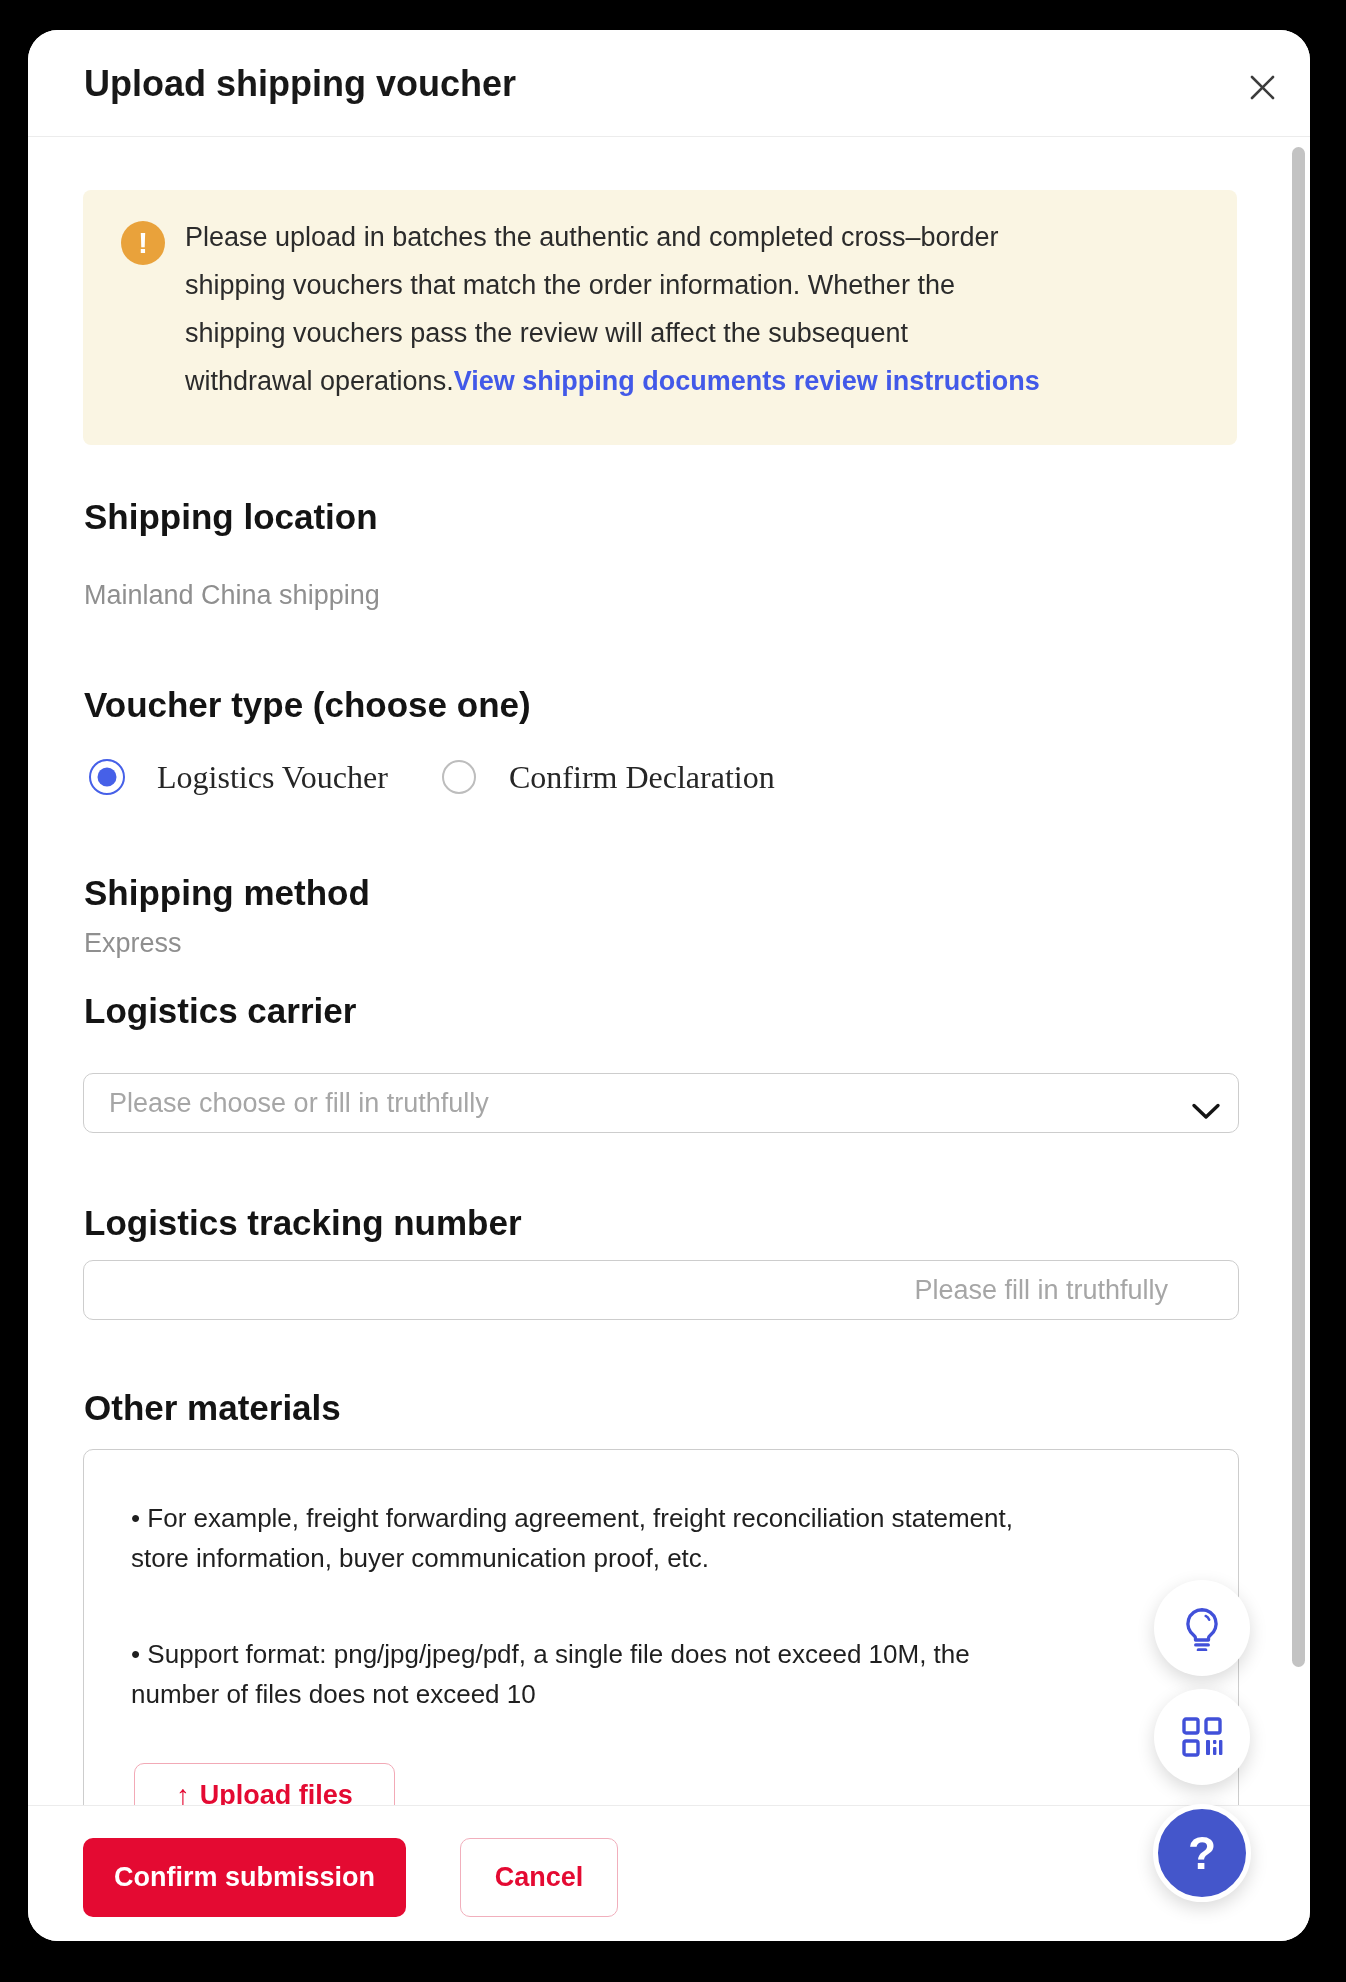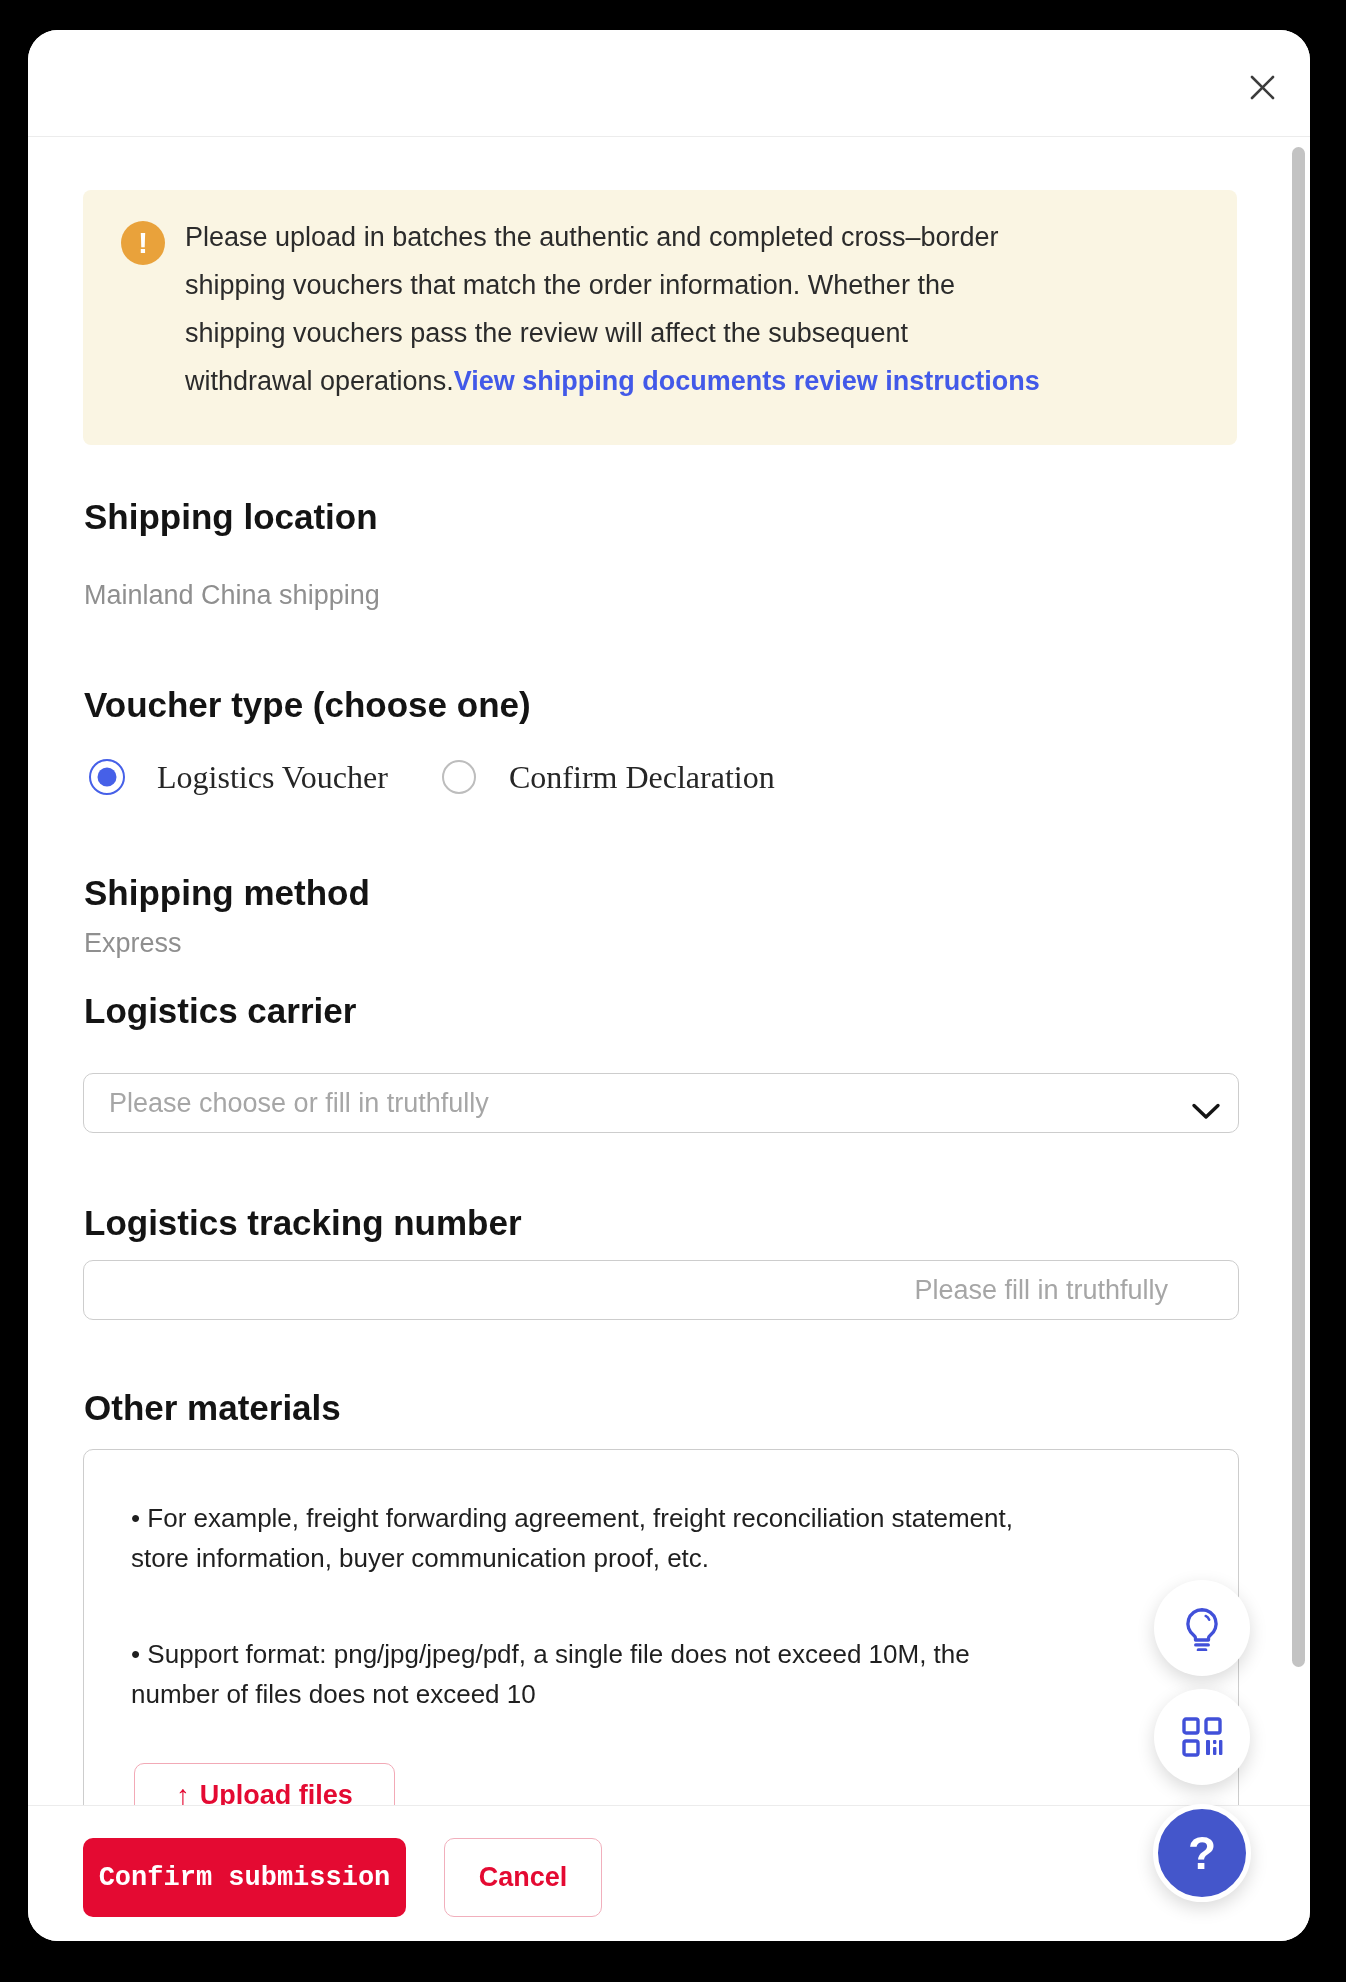--- a/index.html
+++ b/index.html
@@ -61,41 +61,42 @@
   .upload-btn { position:absolute; left:106px; top:1733px; width:261px; height:84px;
                 border:1.5px solid #f2a9b6; border-radius:10px; background:#fff; cursor:pointer;
                 color:#E40A32; font-size:27px; font-weight:600; font-family:inherit;
                 display:flex; justify-content:center; align-items:flex-start; padding-top:16px; gap:10px; }
 
   
   .footer { position:absolute; left:0; top:1775px; width:100%; height:136px; background:#fff;
             border-top:1px solid #ececec; z-index:6; }
   .confirm-btn { position:absolute; left:55px; top:32px; width:323px; height:79px; background:#E40A32;
                  border:none; border-radius:10px; color:#fff; font-size:27px; font-weight:700;
-                 font-family:Liberation Mono, monospace; cursor:pointer; }
-  .cancel-btn { position:absolute; left:416px; top:32px; width:158px; height:79px; background:#fff;
+                 font-family:Liberation Sans, sans-serif; cursor:pointer; }
+  .cancel-btn { position:absolute; left:432px; top:32px; width:158px; height:79px; background:#fff;
                 border:1.5px solid #F1AFBC; border-radius:10px; color:#E40A32; font-size:27px; font-weight:700;
                 font-family:inherit; cursor:pointer; }
 
   
   .float-btn { position:absolute; width:96px; height:96px; border-radius:50%; background:#fff;
                box-shadow:0 6px 18px rgba(0,0,0,0.15); display:flex; align-items:center; justify-content:center;
                cursor:pointer; z-index:20; border:none; }
   .fb-bulb { left:1154px; top:1580px; }
   .fb-qr   { left:1154px; top:1689px; }
   .fb-help { left:1153px; top:1804px; width:98px; height:98px; background:#4456CB; border:5px solid #fff;
              color:#fff; font-size:46px; font-weight:700; font-family:inherit; }
 </style>
 </head>
 <body>
 
 <div class="screen">
   <div class="modal">
 
     <div class="header">
+      <div class="title">Upload shipping voucher</div>
       <button class="close-btn">
         <svg width="27" height="27" viewBox="0 0 27 27">
           <line x1="3" y1="3" x2="24" y2="24" stroke="#3d3d3d" stroke-width="2.6" stroke-linecap="round"></line>
           <line x1="24" y1="3" x2="3" y2="24" stroke="#3d3d3d" stroke-width="2.6" stroke-linecap="round"></line>
         </svg>
       </button>
     </div>
 
     <div class="scroll-thumb"></div>
 

